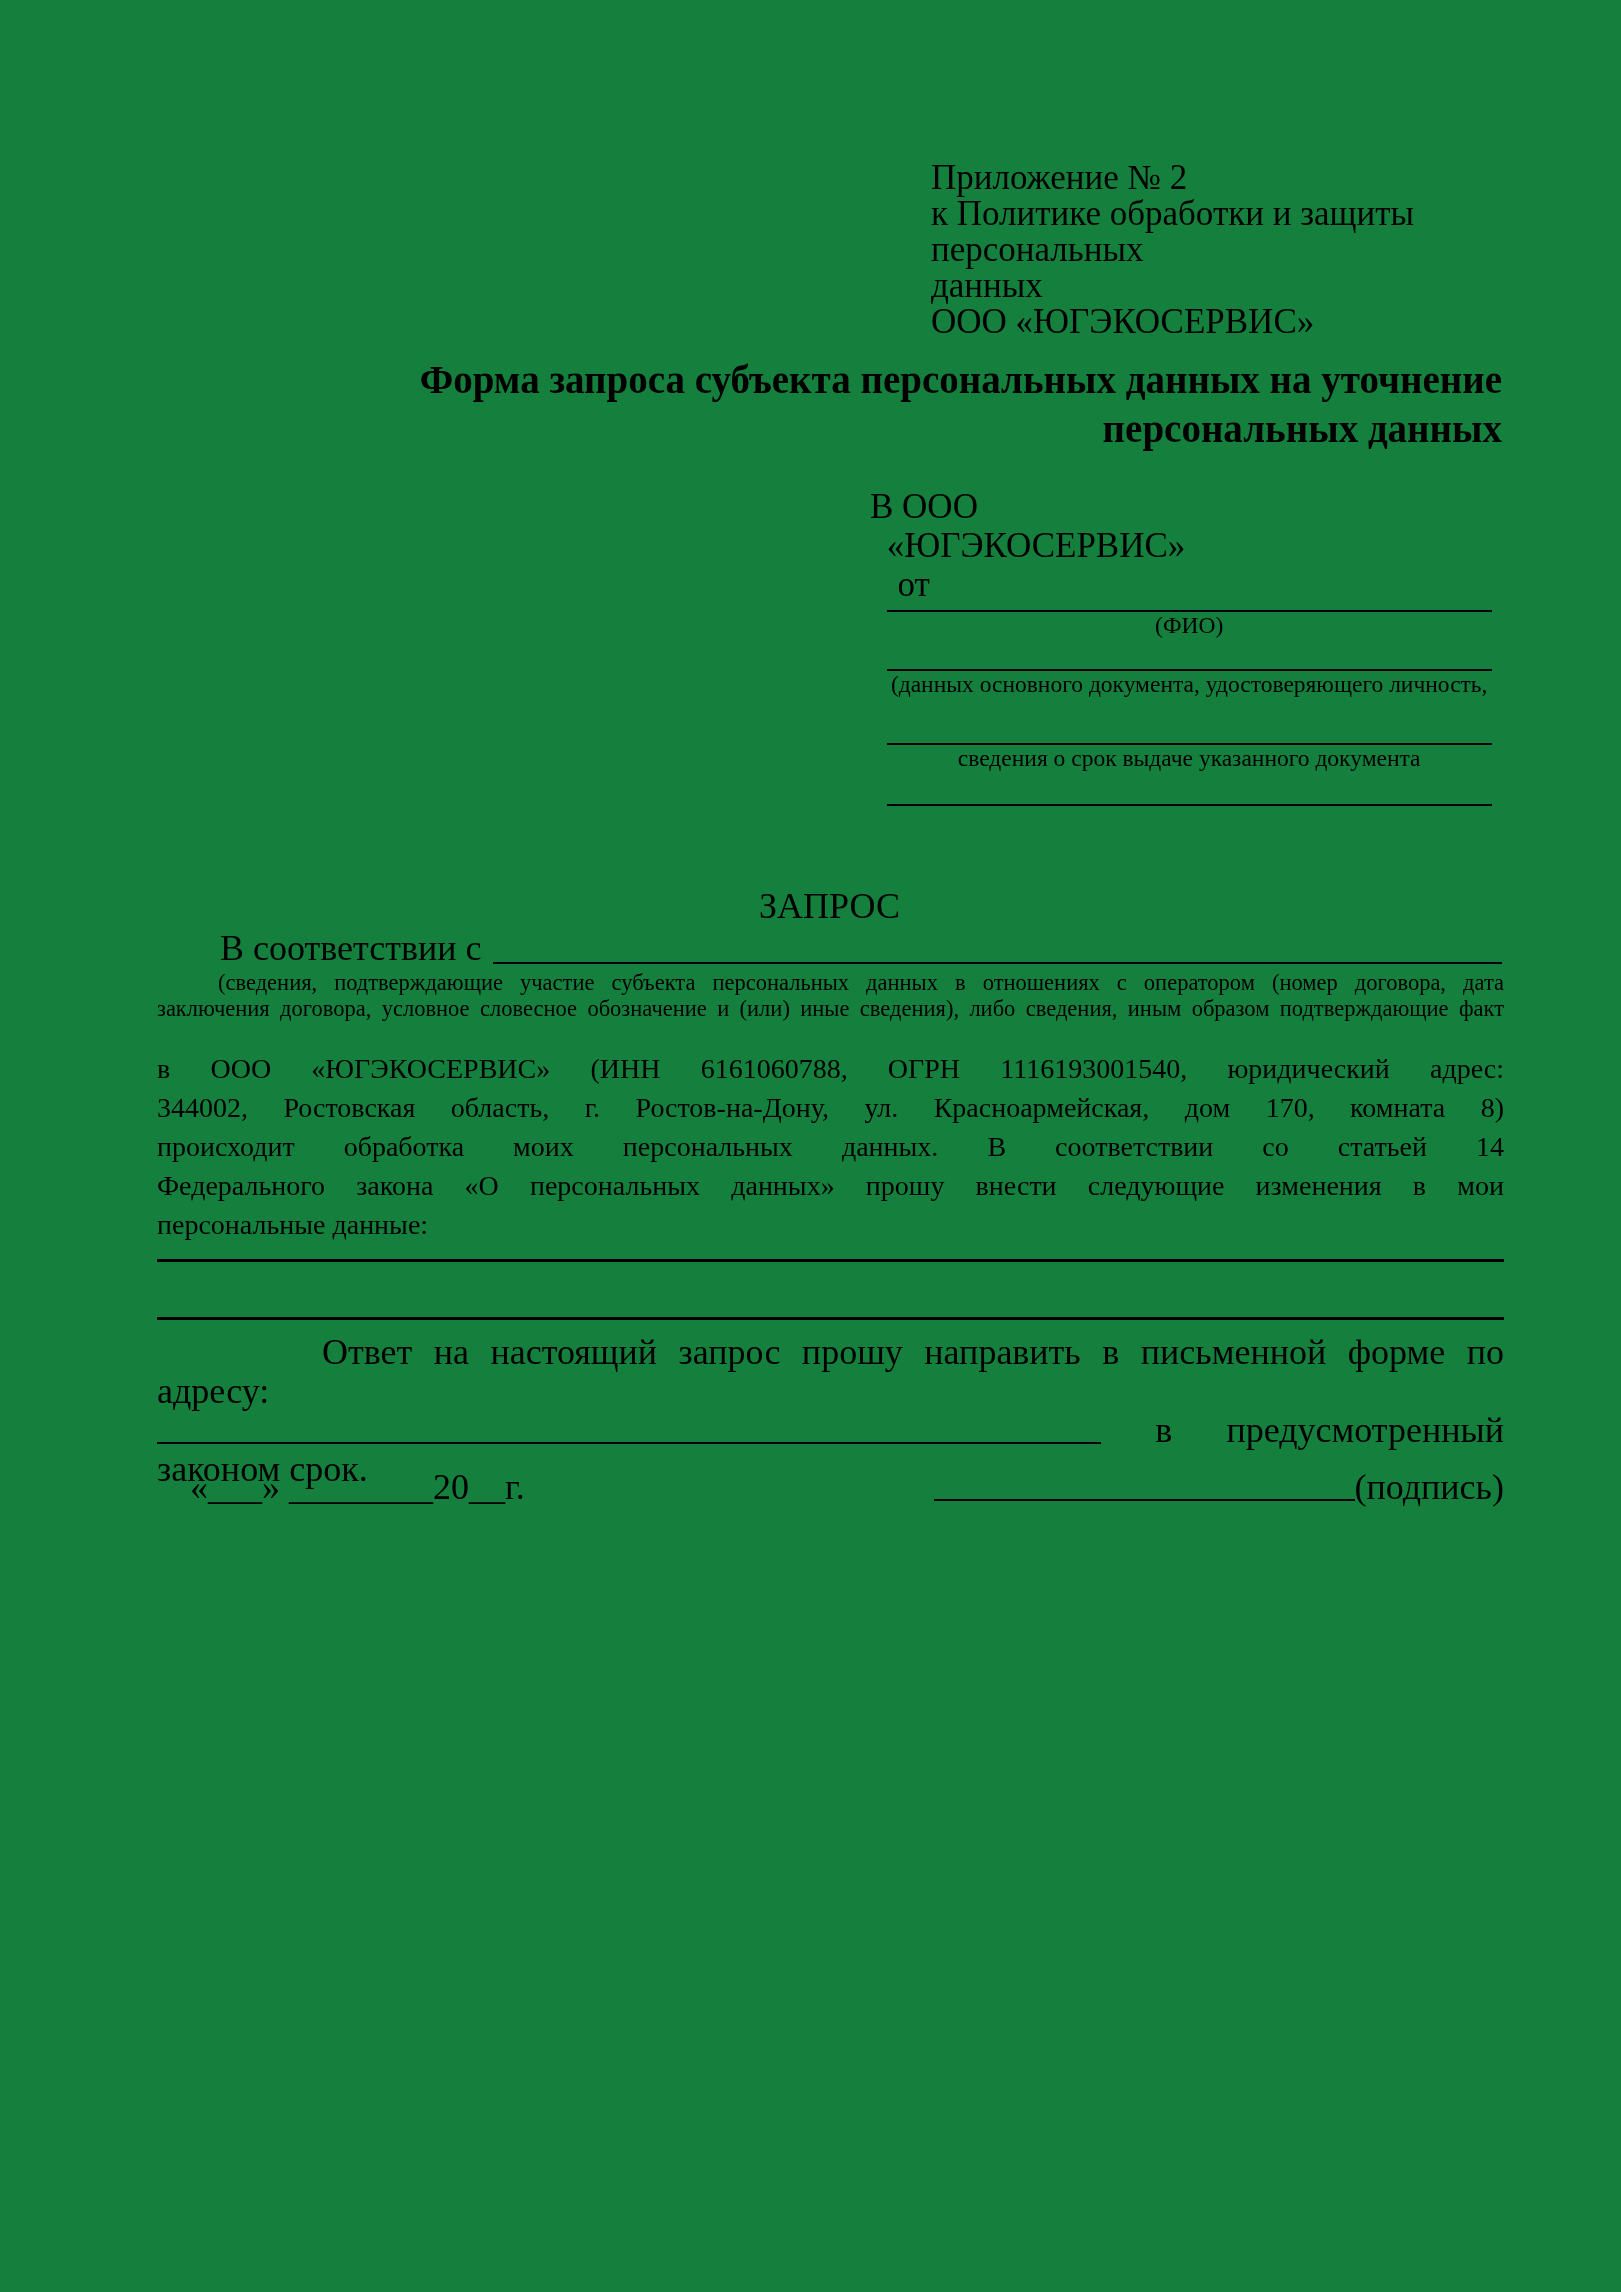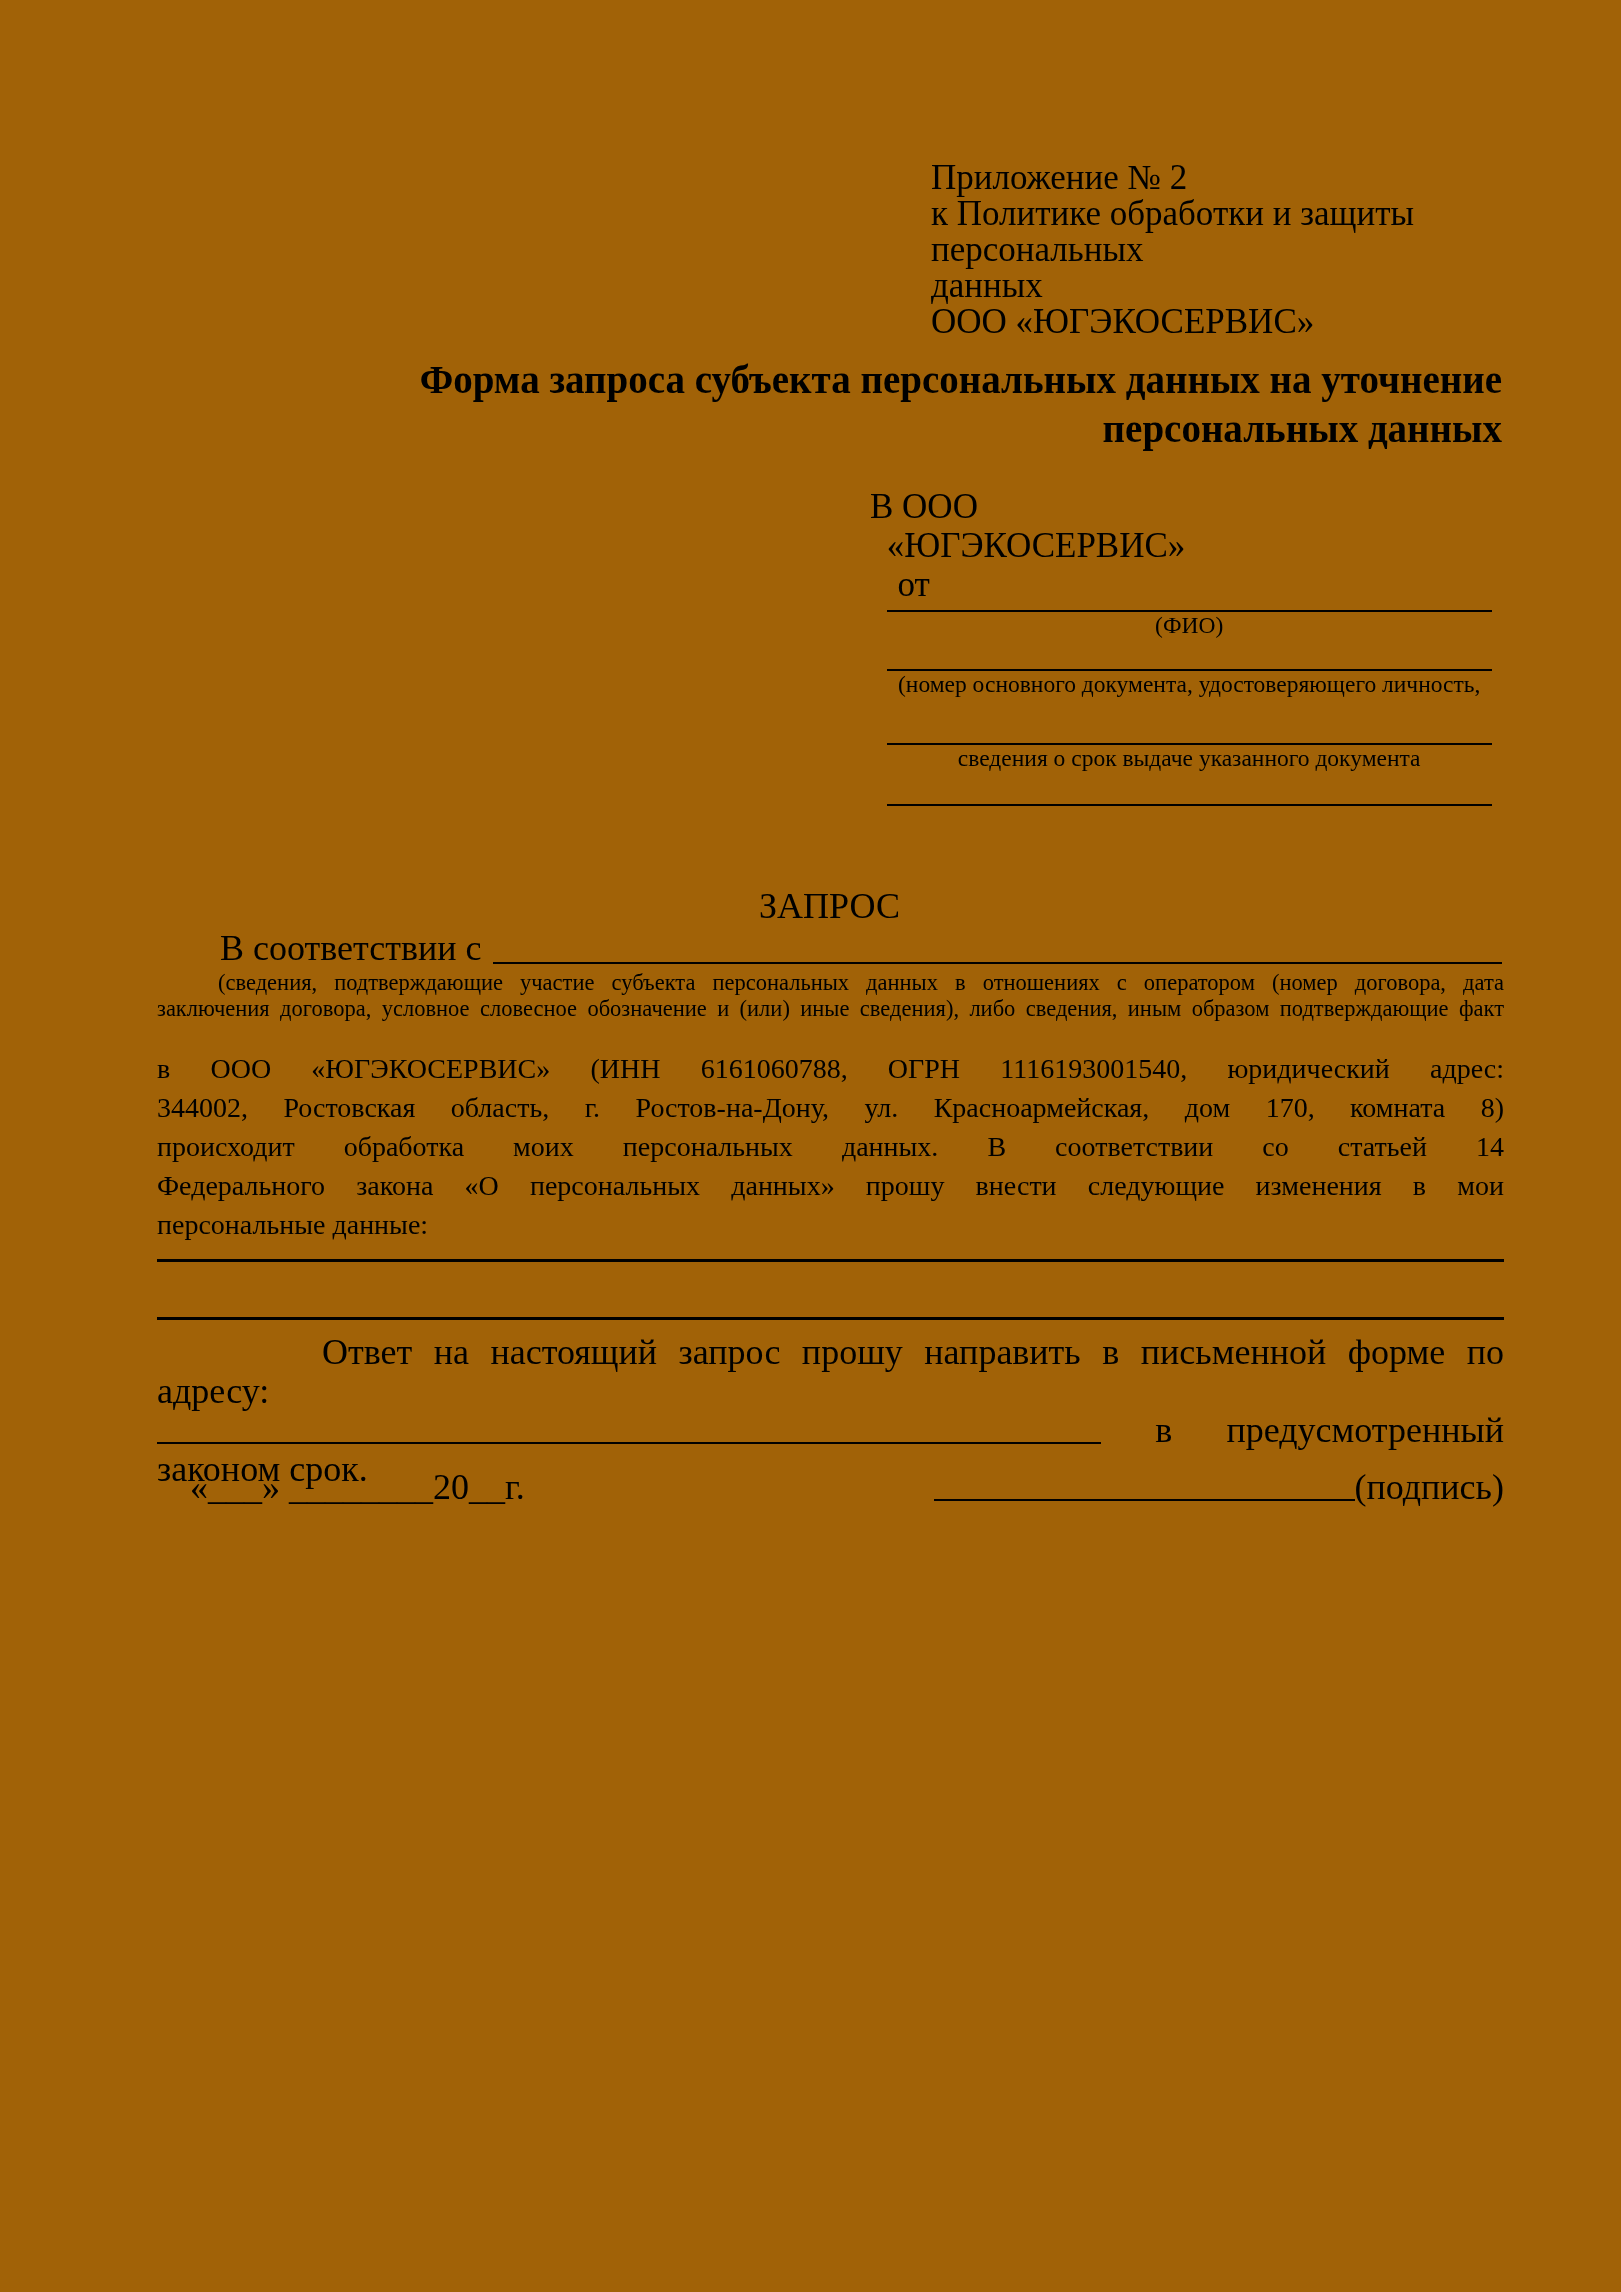--- a/index.html
+++ b/index.html
@@ -4,21 +4,21 @@
 <style>
   html, body {
     margin: 0;
     padding: 0;
     background: #ffffff;
   }
   .paper {
     position: relative;
     width: 1621px;
     height: 2293px;
-    background: #a16207;
+    background: #15803d;
     color: #000000;
     font-family: "Liberation Serif", "DejaVu Serif", serif;
     overflow: hidden;
   }
   
   .appendix-note {
     position: absolute;
     left: 931px;
     top: 160px;
     width: 588px;
@@ -192,21 +192,21 @@
   </div>
 
   <div class="addressee">
     <div>В ООО</div>
     <div class="org">«ЮГЭКОСЕРВИС»</div>
     <div class="from">от</div>
     <div class="fields">
       <div class="blank-u u1"></div>
       <div class="field-caption">(ФИО)</div>
       <div class="blank-u u2"></div>
-      <div class="field-caption">(номер основного документа, удостоверяющего личность,</div>
+      <div class="field-caption">(данных основного документа, удостоверяющего личность,</div>
       <div class="blank-u u3"></div>
       <div class="field-caption">сведения о срок выдаче указанного документа</div>
       <div class="blank-u u4"></div>
     </div>
   </div>
 
   <div class="request-heading">ЗАПРОС</div>
 
   <div class="accordance">
     <span class="lead">В соответствии с</span>

